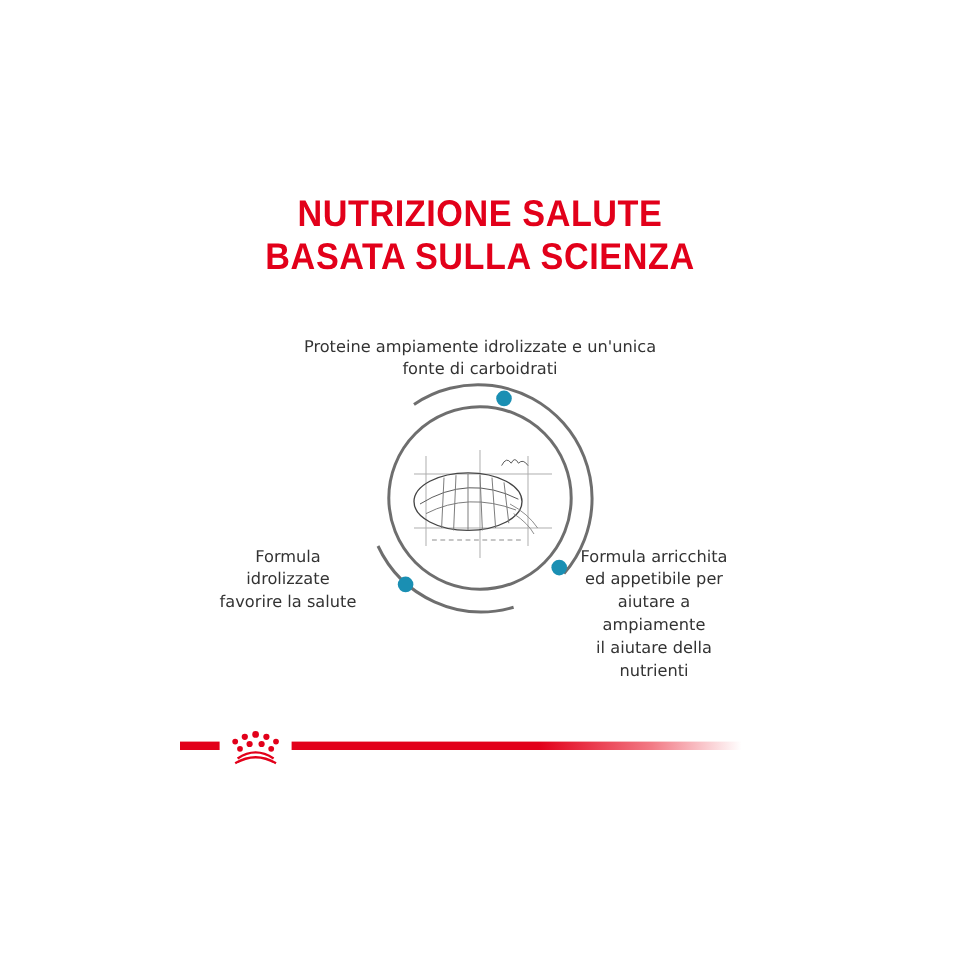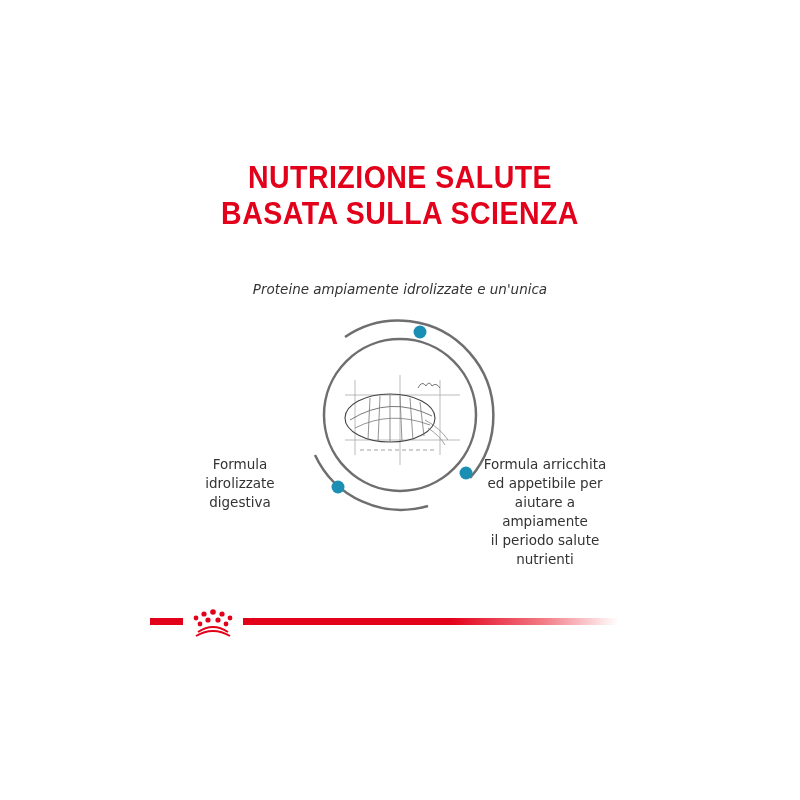--- a/index.html
+++ b/index.html
@@ -1,51 +1,52 @@
 <!DOCTYPE html>
 <html><head>
   <meta charset="utf-8">
   <style>
     html, body { margin:0; padding:0; }
     body { width:800px; height:800px; background:#ffffff; position:relative; overflow:hidden; font-family:"DejaVu Sans", sans-serif; }
     .title { position:absolute; left:0; top:160px; width:800px; text-align:center; color:#e2001a; font-family:"Liberation Sans", sans-serif; font-weight:bold; font-size:31px; line-height:36px; letter-spacing:0.5px; transform:scaleX(0.92); }
     .title div { display:block; }
     .caption { position:absolute; color:#333333; font-family:"DejaVu Sans", sans-serif; font-size:13.5px; line-height:19px; text-align:center; }
-    .cap-top { left:250px; top:280px; width:300px;font-style:italic; }
+    .cap-top { left:250px; top:280px; width:300px; }
     .cap-left { left:160px; top:455px; width:160px; }
     .cap-right { left:470px; top:455px; width:150px; }
     .graphic { position:absolute; left:300px; top:315px; width:200px; height:200px; }
     .footer-line { position:absolute; top:618px; height:7px; }
     .line-left { left:150px; width:33px; background:#e2001a; }
     .line-right { left:243px; width:375px; background:linear-gradient(to right,#e2001a 0%,#e2001a 55%,#f27a85 80%,rgba(255,255,255,0) 100%); }
     .crown { position:absolute; left:186px; top:608px; width:54px; height:30px; }
   </style>
 </head>
 <body>
 
 <div class="title">
   <div>NUTRIZIONE SALUTE</div>
   <div>BASATA SULLA SCIENZA</div>
 </div>
 
 <div class="caption cap-top">
   <div>Proteine ampiamente idrolizzate e un'unica</div>
+  <div>fonte di carboidrati</div>
 </div>
 
 <div class="caption cap-left">
   <div>Formula</div>
   <div>idrolizzate</div>
-  <div>digestiva</div>
+  <div>favorire la salute</div>
 </div>
 
 <div class="caption cap-right">
   <div>Formula arricchita</div>
   <div>ed appetibile per</div>
   <div>aiutare a ampiamente</div>
-  <div>il periodo salute</div>
+  <div>il aiutare della</div>
   <div>nutrienti</div>
 </div>
 
 <svg class="graphic" viewBox="300 315 200 200" width="200" height="200">
   <defs>
     <linearGradient id="arcg" x1="0" y1="0" x2="1" y2="1">
       <stop offset="0" stop-color="#bbbbbb"></stop>
       <stop offset="0.5" stop-color="#444444"></stop>
       <stop offset="1" stop-color="#bbbbbb"></stop>
     </linearGradient>

